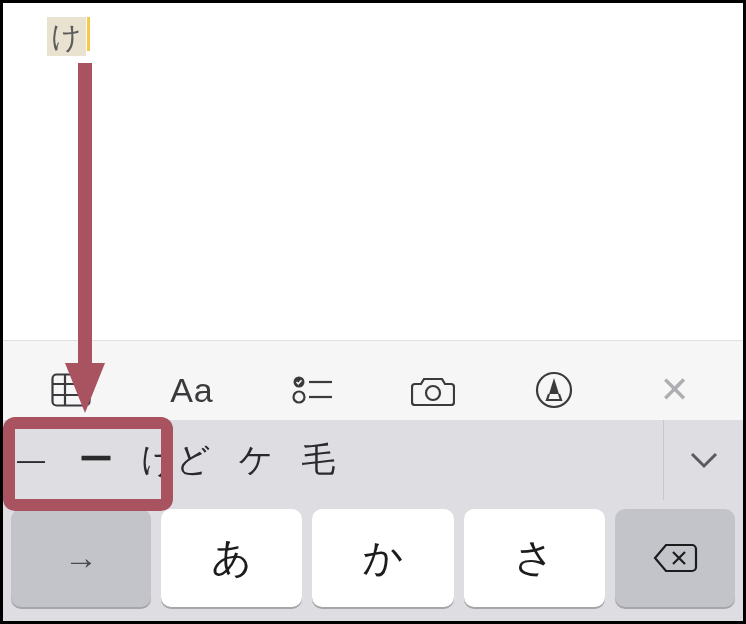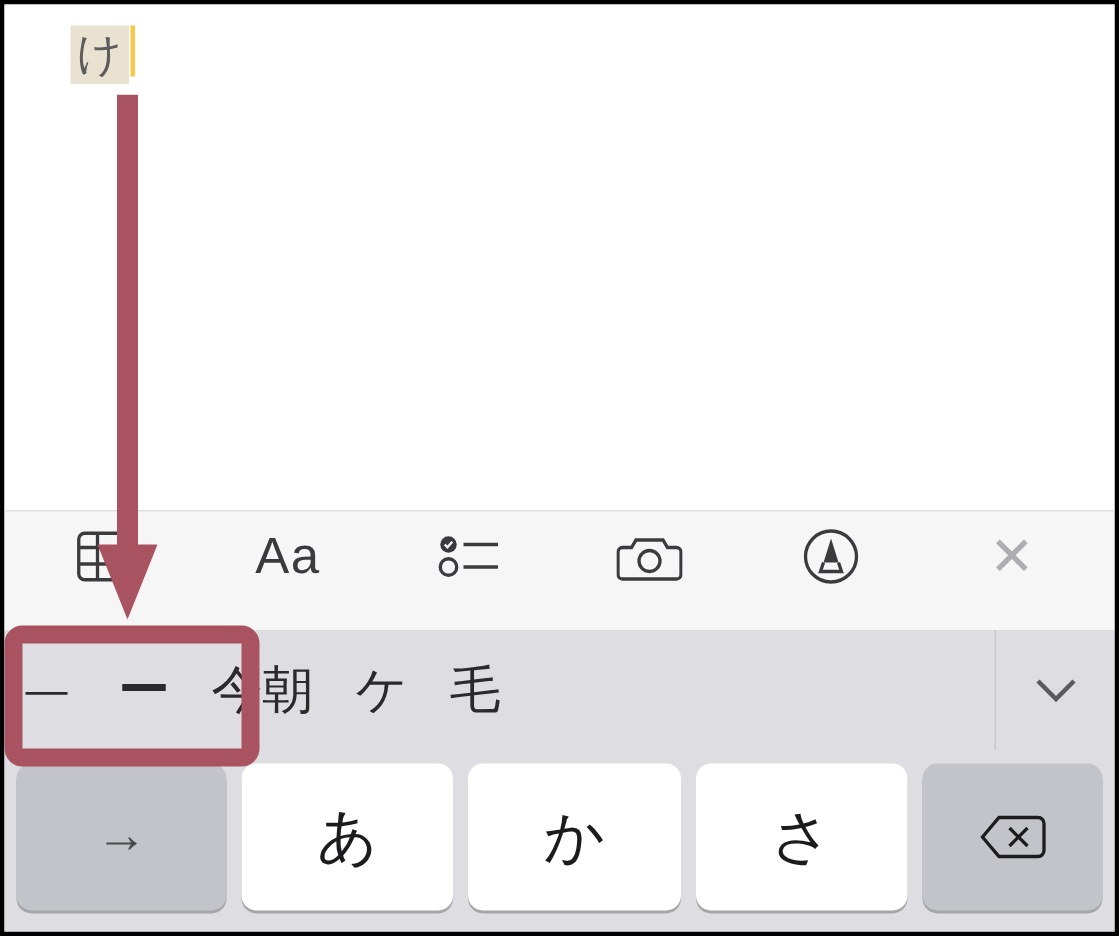--- a/index.html
+++ b/index.html
@@ -3,21 +3,21 @@
 <meta charset="utf-8">
 <style>
   * { box-sizing: border-box; margin: 0; padding: 0; }
   html, body { width: 746px; height: 624px; overflow: hidden; font-family: -apple-system, "Hiragino Sans", sans-serif; }
   .frame { width: 746px; height: 624px; border: 3px solid #000; position: relative; background: #fff; }
   .editor { position: absolute; left: 0; top: 0; right: 0; height: 337px; background: #fff; padding: 14px 44px; }
   .typed-char { display: inline-block; font-size: 30px; color: #5c5c5c; background: #e9e2d0; padding: 0 4px; line-height: 1.3; }
   .caret { display: inline-block; width: 3px; height: 34px; background: #f7c948; vertical-align: top; margin-left: 1px; }
 
   
-  .toolbar { position: absolute; left: 0; right: 0; top: 337px; height: 80px; background: #f6f6f7; border-top: 1px solid #e0e0e2; display: flex; align-items: flex-start; justify-content: space-around; padding: 0 8px; }
+  .toolbar { position: absolute; left: 0; right: 0; top: 337px; height: 80px; background: #f6f6f7; border-top: 1px solid #e0e0e2; display: flex; align-items: flex-end; justify-content: space-around; padding: 0 8px; }
   .tool-btn { width: 110px; height: 60px; display: flex; align-items: center; justify-content: center; color: #3b3b3e; }
   .tool-btn svg { stroke: #3b3b3e; }
   .tool-text { font-size: 34px; font-weight: 400; color: #3b3b3e; letter-spacing: 1px; }
   .tool-x { font-size: 36px; color: #aeaeb2; font-weight: 300; }
 
   
   .suggest { position: absolute; left: 0; right: 0; top: 417px; height: 80px; background: #dedee2; display: flex; align-items: center; }
   .sug-item { font-size: 34px; color: #2a2a2c; padding: 0 14px; white-space: nowrap; }
   .sug-item.thin { font-weight: 300; font-size: 28px; letter-spacing: 6px; }
   .chevron-box { position: absolute; right: 0; top: 0; bottom: 0; width: 80px; border-left: 1px solid #c8c8cc; display: flex; align-items: center; justify-content: center; }
@@ -79,21 +79,21 @@
       </svg>
     </div>
     <div class="tool-btn">
       <span class="tool-x">✕</span>
     </div>
   </div>
 
   <div class="suggest">
     <span class="sug-item thin">—</span>
     <span class="sug-item" style="font-weight:600">ー</span>
-    <span class="sug-item">今朝</span>
+    <span class="sug-item">けど</span>
     <span class="sug-item">ケ</span>
     <span class="sug-item">毛</span>
     <div class="chevron-box">
       <svg width="30" height="18" viewBox="0 0 30 18" fill="none" stroke-width="3">
         <path d="M3 3 L15 15 L27 3"></path>
       </svg>
     </div>
   </div>
 
   <div class="keys">

